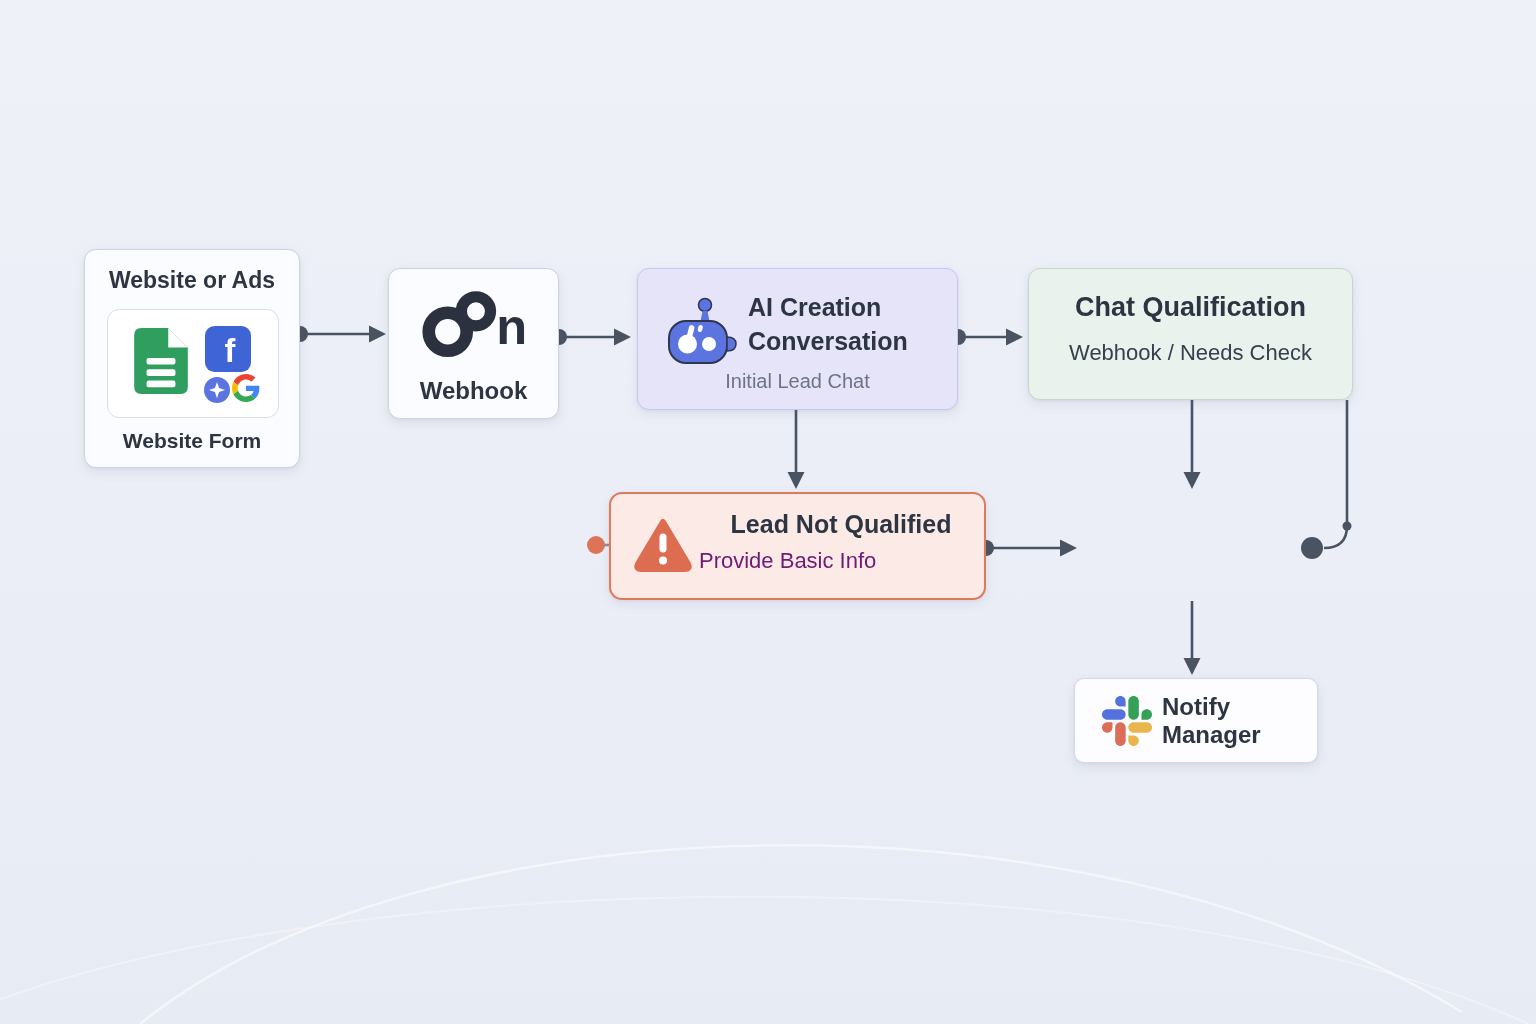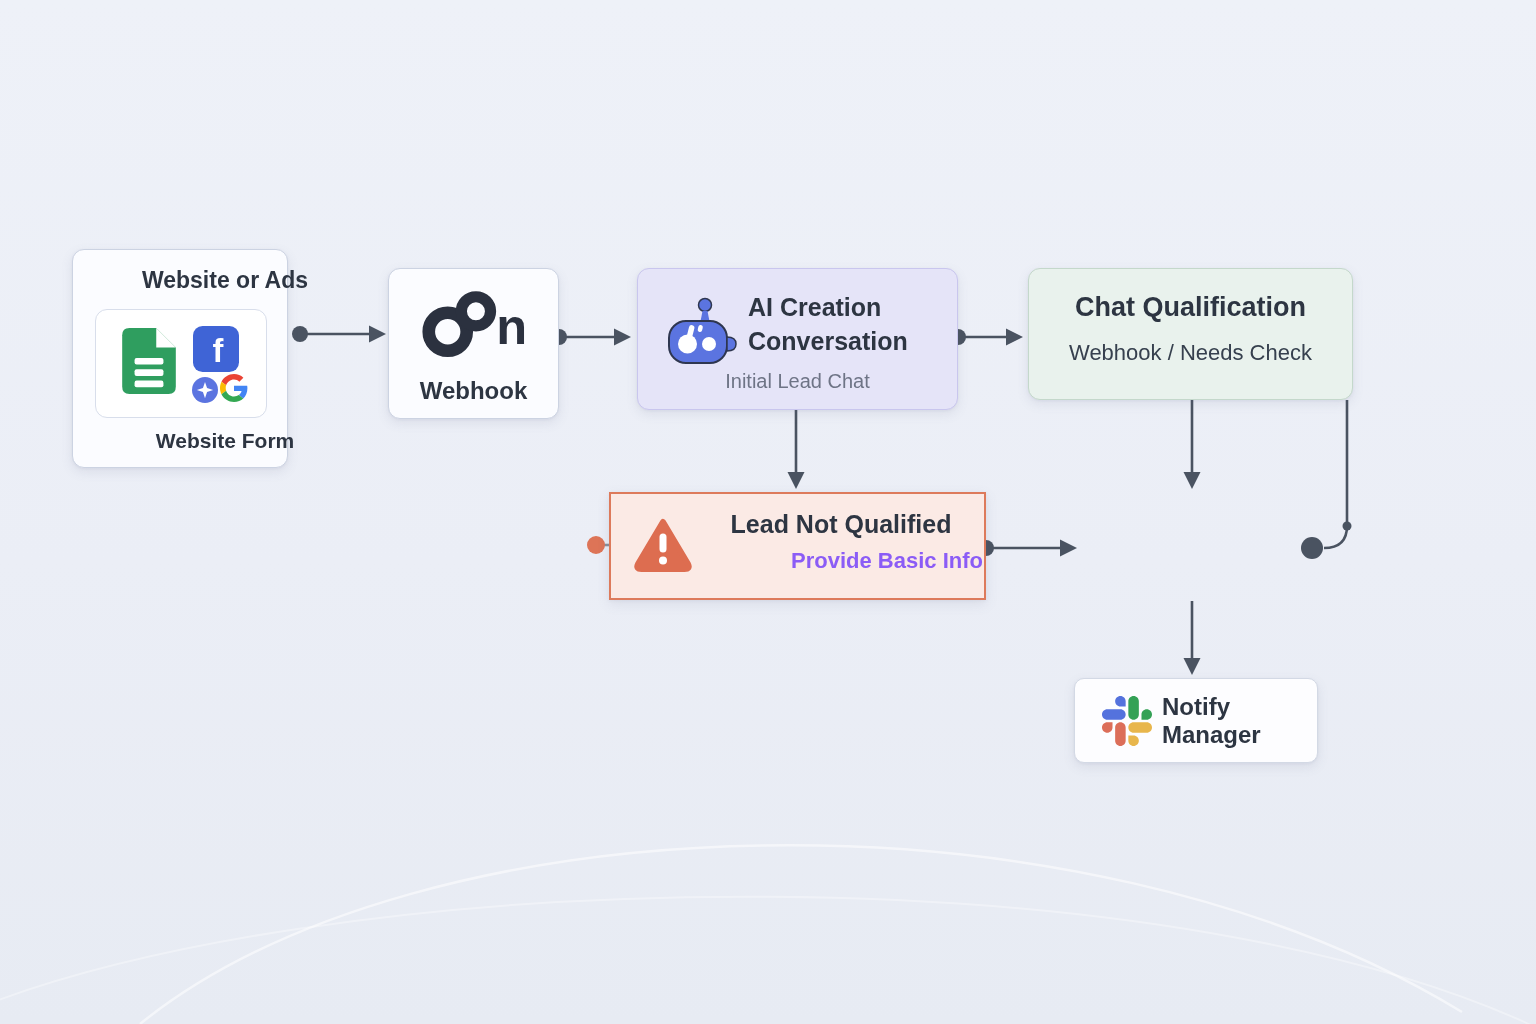--- a/index.html
+++ b/index.html
@@ -14,24 +14,24 @@
   }
   svg.layer{position:absolute;left:0;top:0;width:1536px;height:1024px;}
   .node{
     position:absolute;border-radius:12px;box-sizing:border-box;
     box-shadow:0 4px 12px rgba(96,108,140,0.12),0 1px 3px rgba(96,108,140,0.08);
   }
   .t-dark{color:#2d3542;}
   .node-white{background:#fbfcff;border:1.5px solid #ccd3e2;}
   .node-purple{background:#e5e4f8;border:1.5px solid #c9c6ee;}
   .node-green{background:#e9f2ed;border:1.5px solid #c4d8cb;}
-  .node-red{background:#fbeae5;border:2px solid #dd7a5b;border-radius:0;}
-
-  
-  #node-source{left:72px;top:249px;width:216px;height:219px;padding-left:45px;}
+  .node-red{background:#fbeae5;border:2px solid #dd7a5b;border-radius:13px;}
+
+  
+  #node-source{left:84px;top:249px;width:216px;height:219px;}
   .source-title{position:absolute;top:17px;width:100%;text-align:center;font-size:23px;font-weight:700;}
   .source-card{position:absolute;left:22px;top:59px;width:172px;height:109px;background:#ffffff;
     border:1.5px solid #d8deeb;border-radius:12px;box-sizing:border-box;}
   .icon-sheets-lg{position:absolute;left:26px;top:18px;width:54px;height:66px;}
   .icon-fb{position:absolute;left:97px;top:16px;width:46px;height:46px;}
   .icon-sparkle{position:absolute;left:96px;top:67px;width:26px;height:26px;}
   .icon-g{position:absolute;left:124px;top:64px;width:28px;height:28px;}
   .source-caption{position:absolute;top:179px;width:100%;text-align:center;font-size:21px;font-weight:700;}
 
   
@@ -48,21 +48,21 @@
   
   #node-qual{left:1028px;top:268px;width:325px;height:132px;}
   .qual-title{position:absolute;top:23px;width:100%;text-align:center;font-size:27px;font-weight:700;}
   .qual-subtitle{position:absolute;top:71px;width:100%;text-align:center;font-size:22px;font-weight:500;color:#36404e;}
 
   
   #node-notqual{left:609px;top:492px;width:377px;height:108px;}
   .warn-icon{position:absolute;left:22px;top:23px;width:60px;height:56px;}
   .nq-text{position:absolute;left:88px;top:0;width:284px;height:100%;}
   .nq-title{position:absolute;top:16px;width:100%;text-align:center;font-size:25px;font-weight:700;}
-  .nq-subtitle{position:absolute;top:54px;width:100%;text-align:right;font-size:22px;font-weight:700;color:#8b5cf6;}
+  .nq-subtitle{position:absolute;top:54px;width:100%;text-align:left;font-size:22px;font-weight:400;color:#701a75;}
 
   
   #node-crm{left:1082px;top:492px;width:231px;height:109px;background:#e9f2ee;border:1.5px solid #9eb8a9;}
   .crm-sheets{position:absolute;left:30px;top:25px;width:47px;height:58px;}
   .crm-title{position:absolute;left:93px;top:18px;font-size:25px;font-weight:700;line-height:35px;}
 
   
   #node-notify{left:1074px;top:678px;width:244px;height:85px;background:#fdfdff;border:1.5px solid #d3d9e5;border-radius:10px;}
   .slack-icon{position:absolute;left:27px;top:17px;width:50px;height:50px;}
   .notify-label{position:absolute;left:87px;top:0;height:100%;display:flex;align-items:center;font-size:24px;font-weight:700;}

